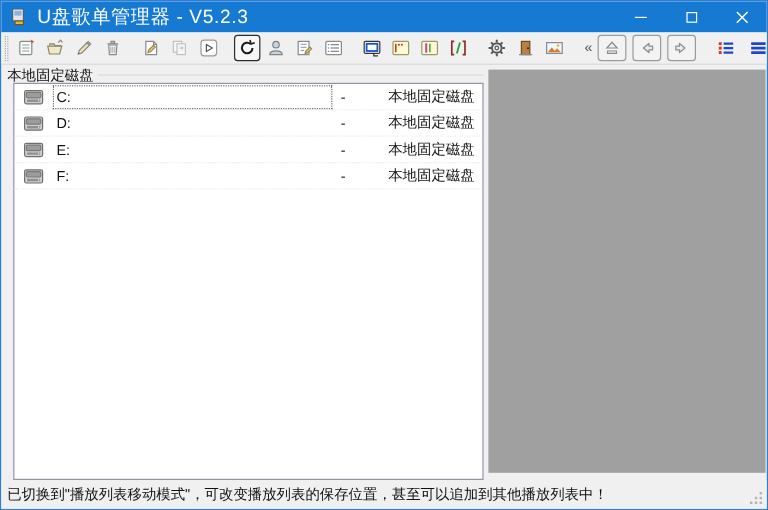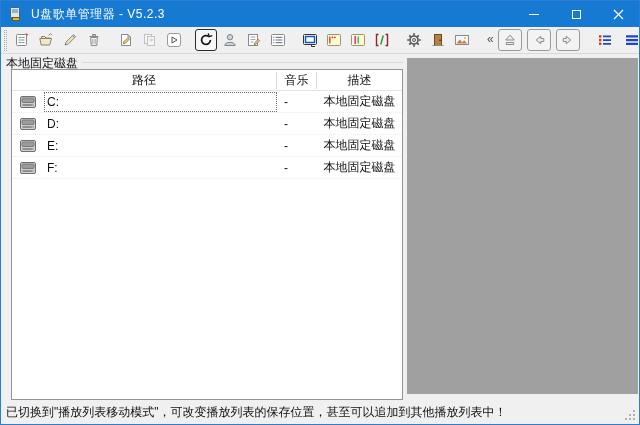--- a/index.html
+++ b/index.html
@@ -4,21 +4,21 @@
 <style>
   html,body{margin:0;padding:0;background:#fff;}
   *{box-sizing:border-box;font-family:"Liberation Sans","DejaVu Sans",sans-serif;}
   .window{position:relative;width:640px;height:425px;background:#f0f0f0;
           border:1px solid #2a7fd4;overflow:hidden;}
 
   
   .titlebar{position:absolute;left:0;top:0;width:100%;height:26px;background:#1679d2;
             display:flex;align-items:center;color:#fff;}
   .app-icon{margin-left:7px;width:16px;height:16px;flex:0 0 auto;}
-  .title-text{margin-left:7px;font-size:12px;letter-spacing:.5px;white-space:nowrap;}
+  .title-text{margin-left:7px;font-size:16px;letter-spacing:.5px;white-space:nowrap;}
   .win-controls{margin-left:auto;display:flex;height:100%;}
   .win-btn{width:42px;height:26px;display:flex;align-items:center;justify-content:center;cursor:default;}
   .glyph-min{width:10px;height:1px;background:#fff;}
   .glyph-max{width:9px;height:9px;border:1px solid #fff;}
 
   
   .toolbar{position:absolute;left:0;top:26px;width:100%;height:27px;background:#f0f0f0;
            border-bottom:1px solid #d9d9d9;display:flex;align-items:center;padding:0 2px;}
   .gripper{width:3px;height:21px;border-left:1px dotted #aaa;border-right:1px dotted #aaa;
            margin:0 4px 0 1px;flex:0 0 auto;}
@@ -268,25 +268,20 @@
           <path d="M2 4.4h12M2 8.1h12M2 11.8h12" stroke="#1f45cc" stroke-width="2.2" fill="none"></path>
         </svg>
       </button>
     </div>
   </div>
 
   <span class="group-label">本地固定磁盘</span>
   <div class="group-line"></div>
 
   <div class="drive-table">
-    <div class="thead">
-      <div class="th th-path">路径</div>
-      <div class="th th-music">音乐</div>
-      <div class="th th-desc">描述</div>
-    </div>
     <div>
         <div class="drow">
       <span class="cell-icon">
         <svg width="18" height="16" viewBox="0 0 18 16">
           <rect x="1.5" y="2.5" width="15" height="11" rx="1.5" fill="#cfcfcf" stroke="#6f6f6f"></rect>
           <rect x="3" y="4" width="12" height="4.5" rx="1" fill="#9c9c9c" stroke="#7a7a7a"></rect>
           <rect x="3.5" y="10" width="11" height="2" rx=".5" fill="#8f8f8f"></rect>
           <circle cx="13.2" cy="11" r=".6" fill="#d8efe0"></circle>
         </svg>
       </span>

